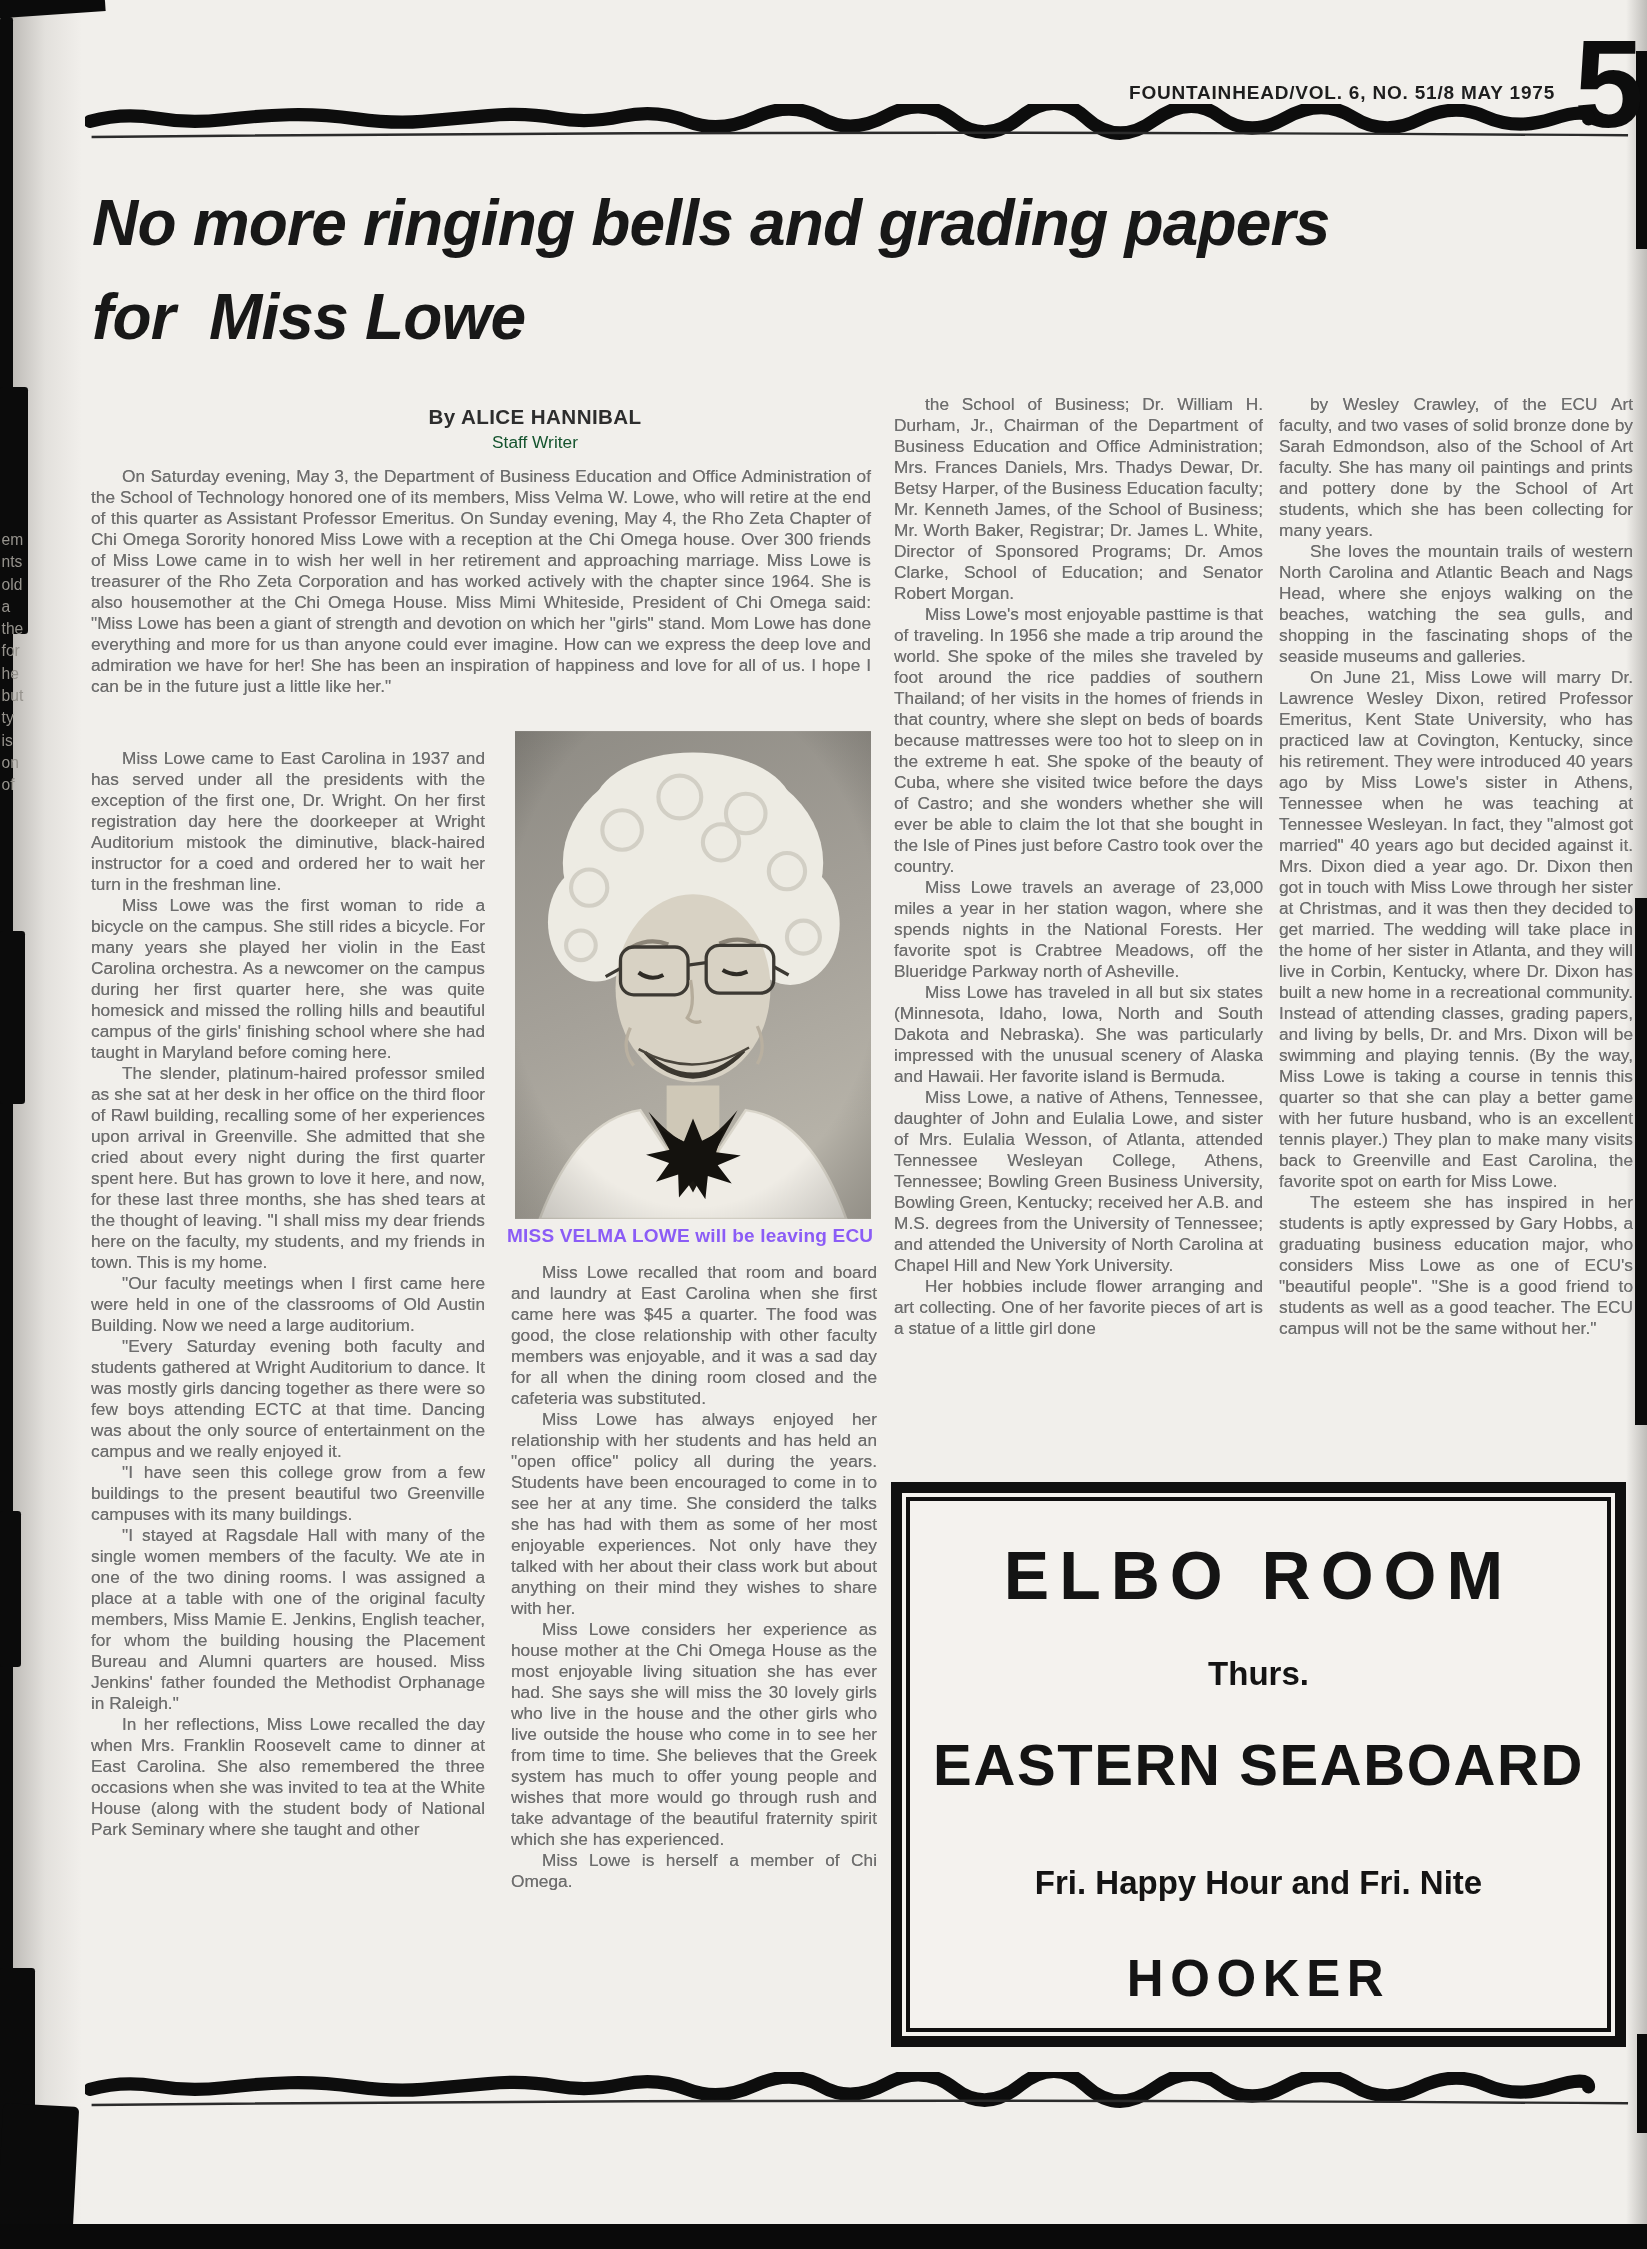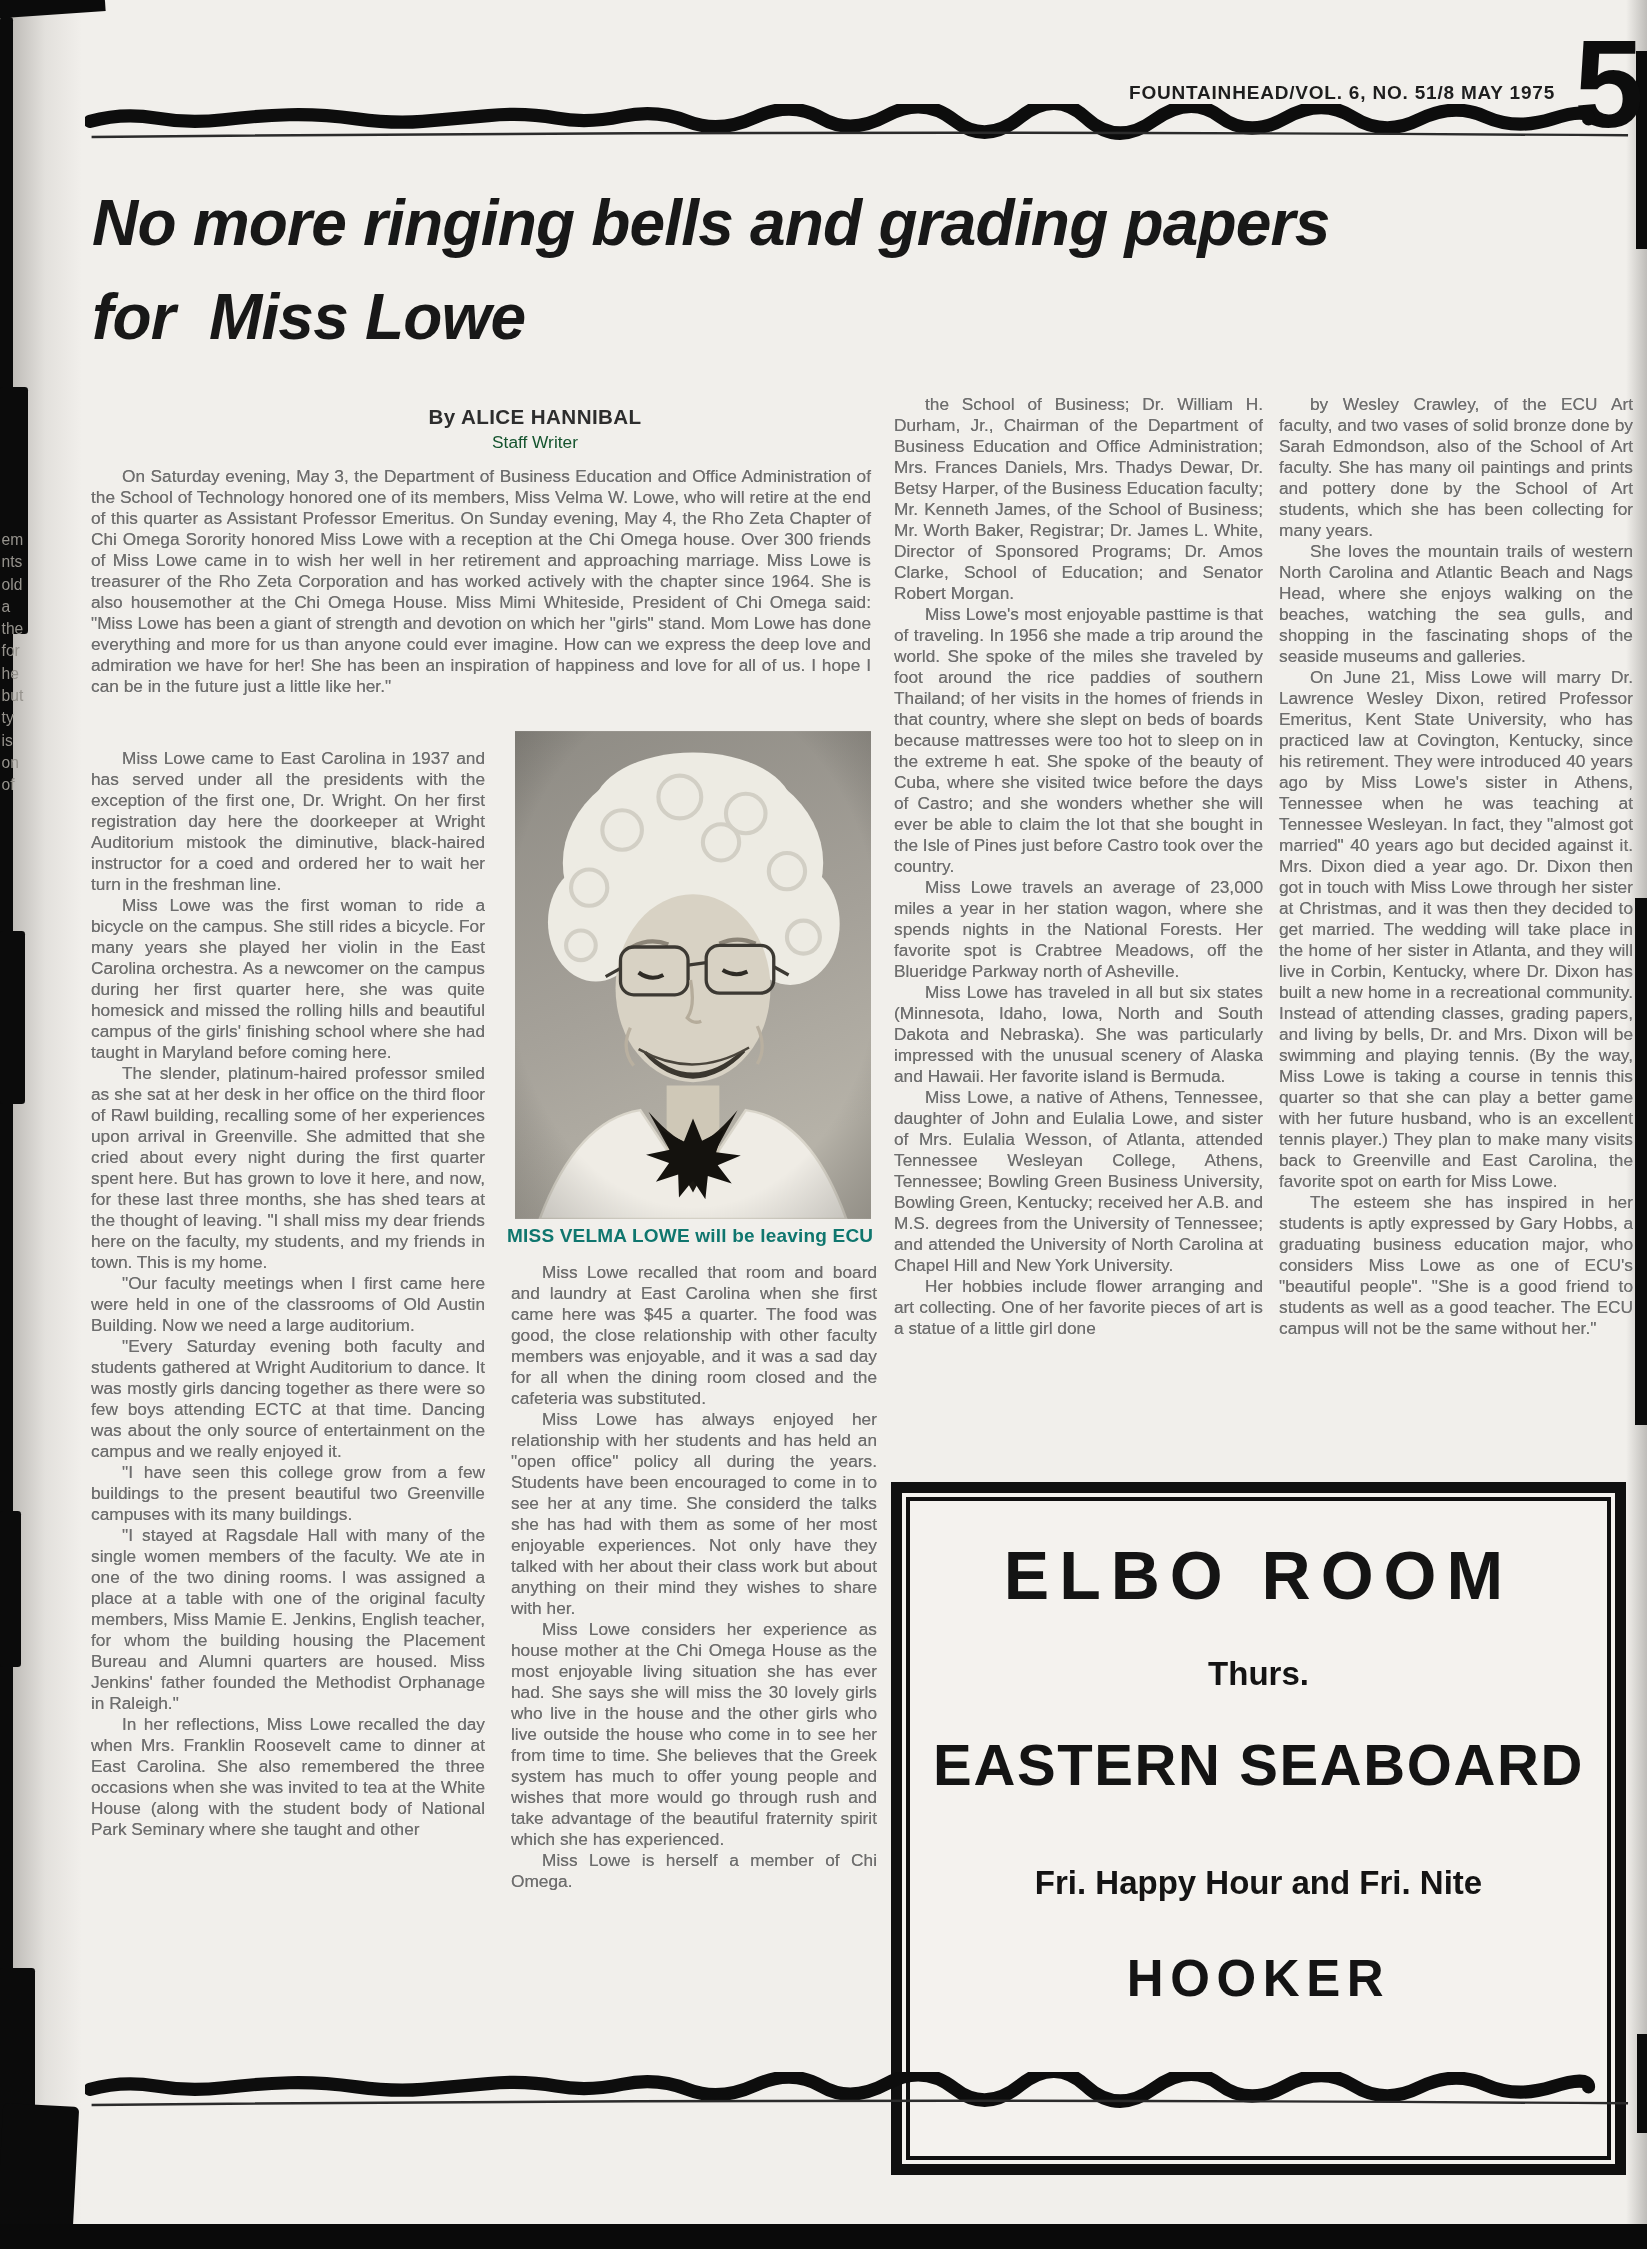--- a/index.html
+++ b/index.html
@@ -45,24 +45,24 @@
   .intro{position:absolute;left:91px;top:466px;width:780px;}
   .col{position:absolute;overflow:hidden;}
   #col1{left:91px;top:748px;width:394px;height:1319px;}
   #col2{left:511px;top:1262px;width:366px;height:811px;}
   #col3{left:894px;top:394px;width:369px;height:1084px;}
   #col4{left:1279px;top:394px;width:354px;height:1016px;}
 
   
   .photo{position:absolute;left:515px;top:731px;width:356px;height:488px;}
   .caption{position:absolute;left:507px;top:1225px;width:380px;font-size:19px;
-    font-weight:700;color:#0f766e;letter-spacing:0.2px;}
-
-  
-  .adbox{position:absolute;left:891px;top:1482px;width:735px;height:693px;
+    font-weight:700;color:#8b5cf6;letter-spacing:0.2px;}
+
+  
+  .adbox{position:absolute;left:891px;top:1482px;width:735px;height:565px;
     border:11.5px solid #101010;background:#f4f2ee;box-sizing:border-box;}
   .adbox-inner{position:absolute;inset:4.1px;border:4.1px solid #101010;overflow:hidden;
     display:flex;flex-direction:column;align-items:center;text-align:center;color:#141414;}
   .ad-venue{margin-top:40px;font-size:68px;font-weight:900;letter-spacing:10px;line-height:1;}
   .ad-day1{margin-top:48px;font-size:33px;font-weight:700;line-height:1;}
   .ad-band1{margin-top:46px;font-size:58px;font-weight:700;letter-spacing:1.6px;line-height:1;}
   .ad-day2{margin-top:72px;font-size:33px;font-weight:700;line-height:1;}
   .ad-band2{margin-top:54px;font-size:51px;font-weight:800;letter-spacing:6.6px;line-height:1;}
 
   .rmark{position:absolute;background:#0b0b0b;}

